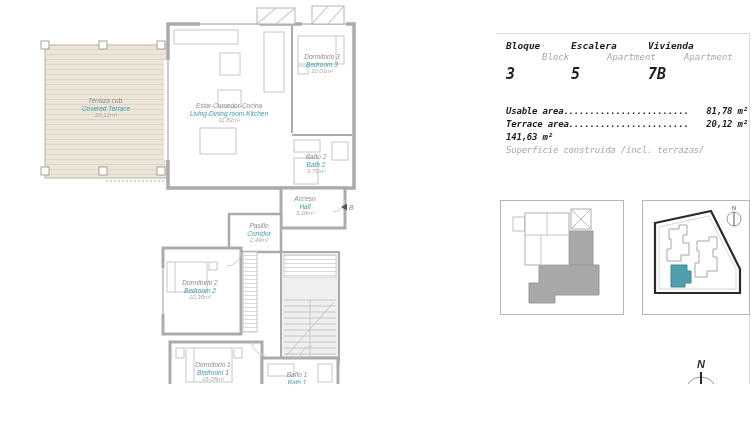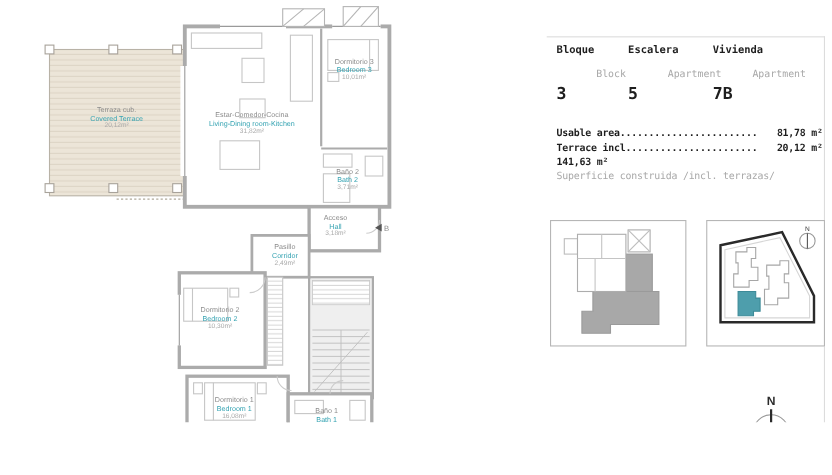--- a/index.html
+++ b/index.html
@@ -1,35 +1,35 @@
 <!DOCTYPE html>
 <html><head>
 <meta charset="utf-8">
 <style>
   html,body{margin:0;padding:0;background:#fff;}
   .page{position:relative;width:756px;height:384px;background:#ffffff;overflow:hidden;
-        font-family:"Liberation Sans",sans-serif;}
+        font-family:"Liberation Sans",sans-serif;font-style:italic;}
   
   .plan-svg{position:absolute;left:0;top:0;}
   .room-label{position:absolute;transform:translate(-50%,-50%);text-align:center;
               white-space:nowrap;line-height:1.18;pointer-events:none;}
   .room-label .es{font-size:6.5px;color:#8c8c8c;}
   .room-label .en{font-size:6.5px;color:#35a3b2;}
   .room-label .ar{font-size:6px;color:#a9a9a9;}
   
   .divider-top{position:absolute;left:497px;top:33px;width:253px;height:1px;background:#dcdcdc;}
   .divider-right{position:absolute;left:749px;top:33px;width:1px;height:392px;background:#dcdcdc;}
   .info-panel{position:absolute;left:506px;top:40px;width:242px;
               font-family:"DejaVu Sans Mono","Liberation Mono",monospace;color:#1e1e1e;}
   .hdr-row{display:flex;}
   .hdr-col{display:flex;flex-direction:column;}
   .hdr-col.c0{width:65px;}
   .hdr-col.c1{width:77px;}
   .hdr-label{font-size:9.5px;font-weight:bold;letter-spacing:0;}
-  .hdr-sub{font-size:9px;color:#a8a8a8;margin-top:12px;padding-left:36px;}
+  .hdr-sub{font-size:9px;color:#a8a8a8;margin-top:1px;padding-left:36px;}
   .hdr-val{font-size:15px;font-weight:bold;margin-top:3px;}
   .areas{margin-top:22px;font-size:9px;letter-spacing:-0.2px;}
   .area-row{display:flex;justify-content:space-between;white-space:nowrap;
             font-weight:bold;line-height:13px;}
   .area-sub{color:#a8a8a8;line-height:13px;white-space:nowrap;}
   
   .keyplan{position:absolute;background:#fff;border:1px solid #b6b6b6;}
   .kp1{left:500px;top:200px;width:122px;height:113px;}
   .kp2{left:642px;top:200px;width:106px;height:113px;}
   .compass-big{position:absolute;left:676px;top:356px;}
@@ -227,21 +227,21 @@
         <span class="hdr-val">7B</span>
       </div>
     </div>
 
     <div class="areas">
       <div class="area-row">
         <span>Usable area........................</span>
         <span>81,78 m²</span>
       </div>
       <div class="area-row">
-        <span>Terrace incl.......................</span>
+        <span>Terrace area.......................</span>
         <span>20,12 m²</span>
       </div>
       <div class="area-row">
         <span>141,63 m²</span>
       </div>
       <div class="area-sub">Superficie construida /incl. terrazas/</div>
     </div>
   </div>
 
   <div class="keyplan kp1">

